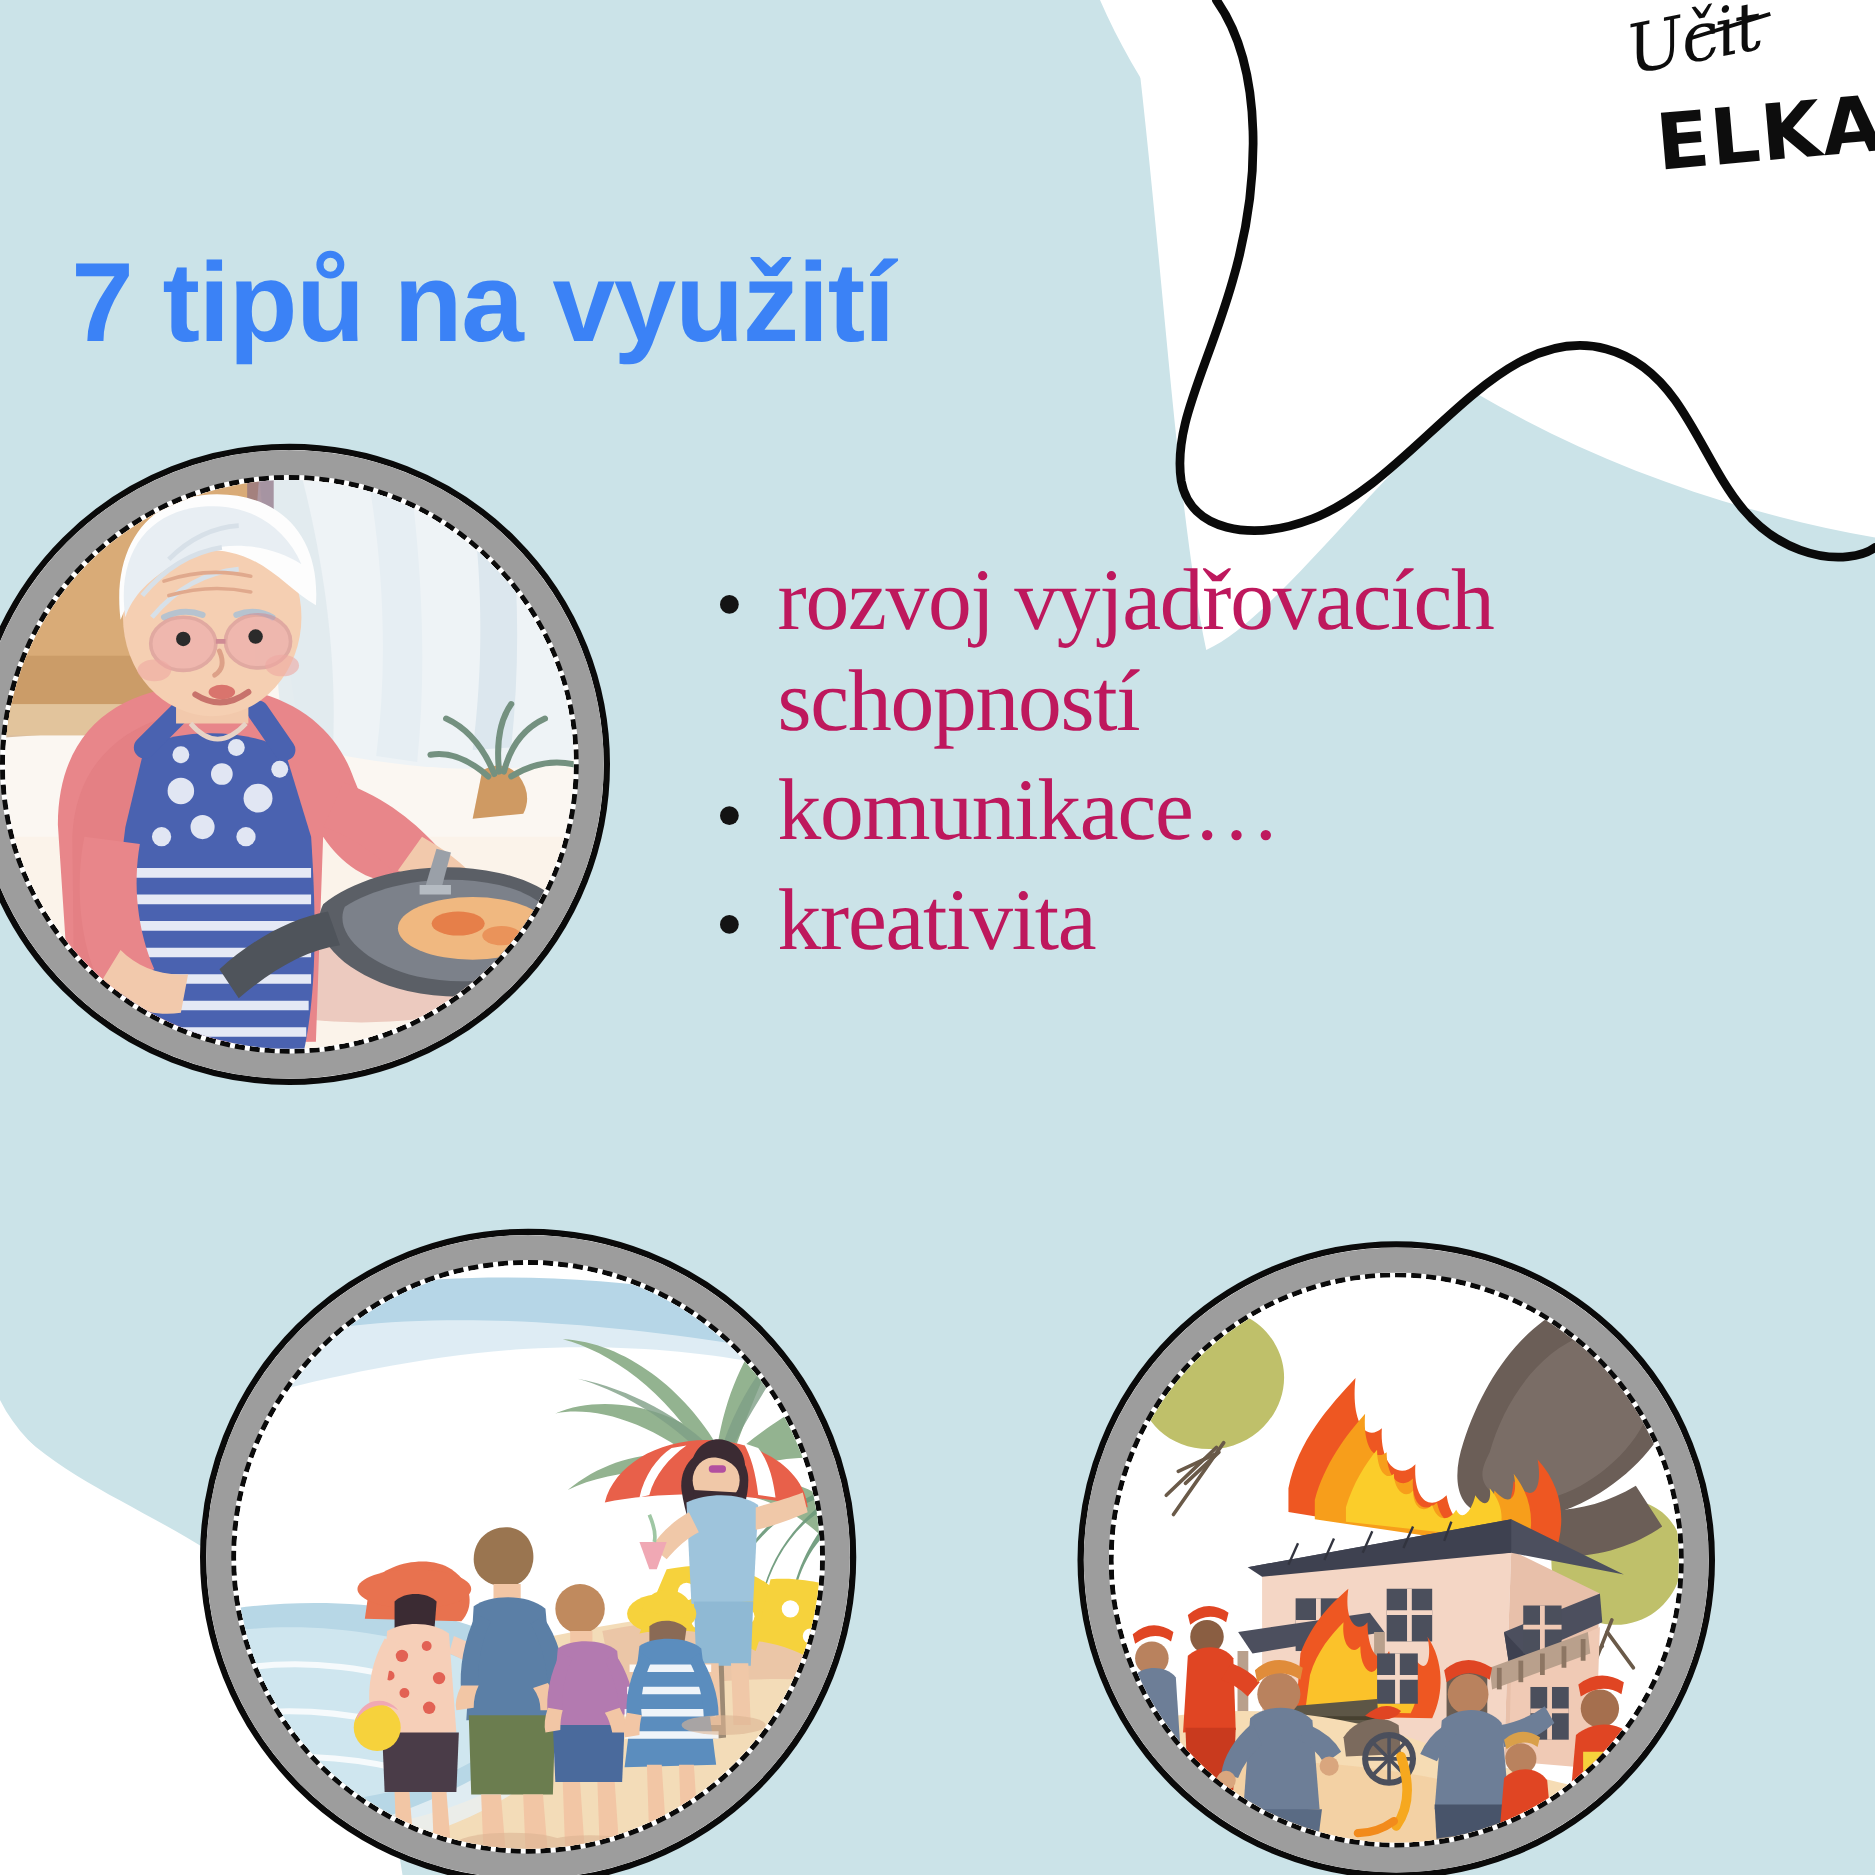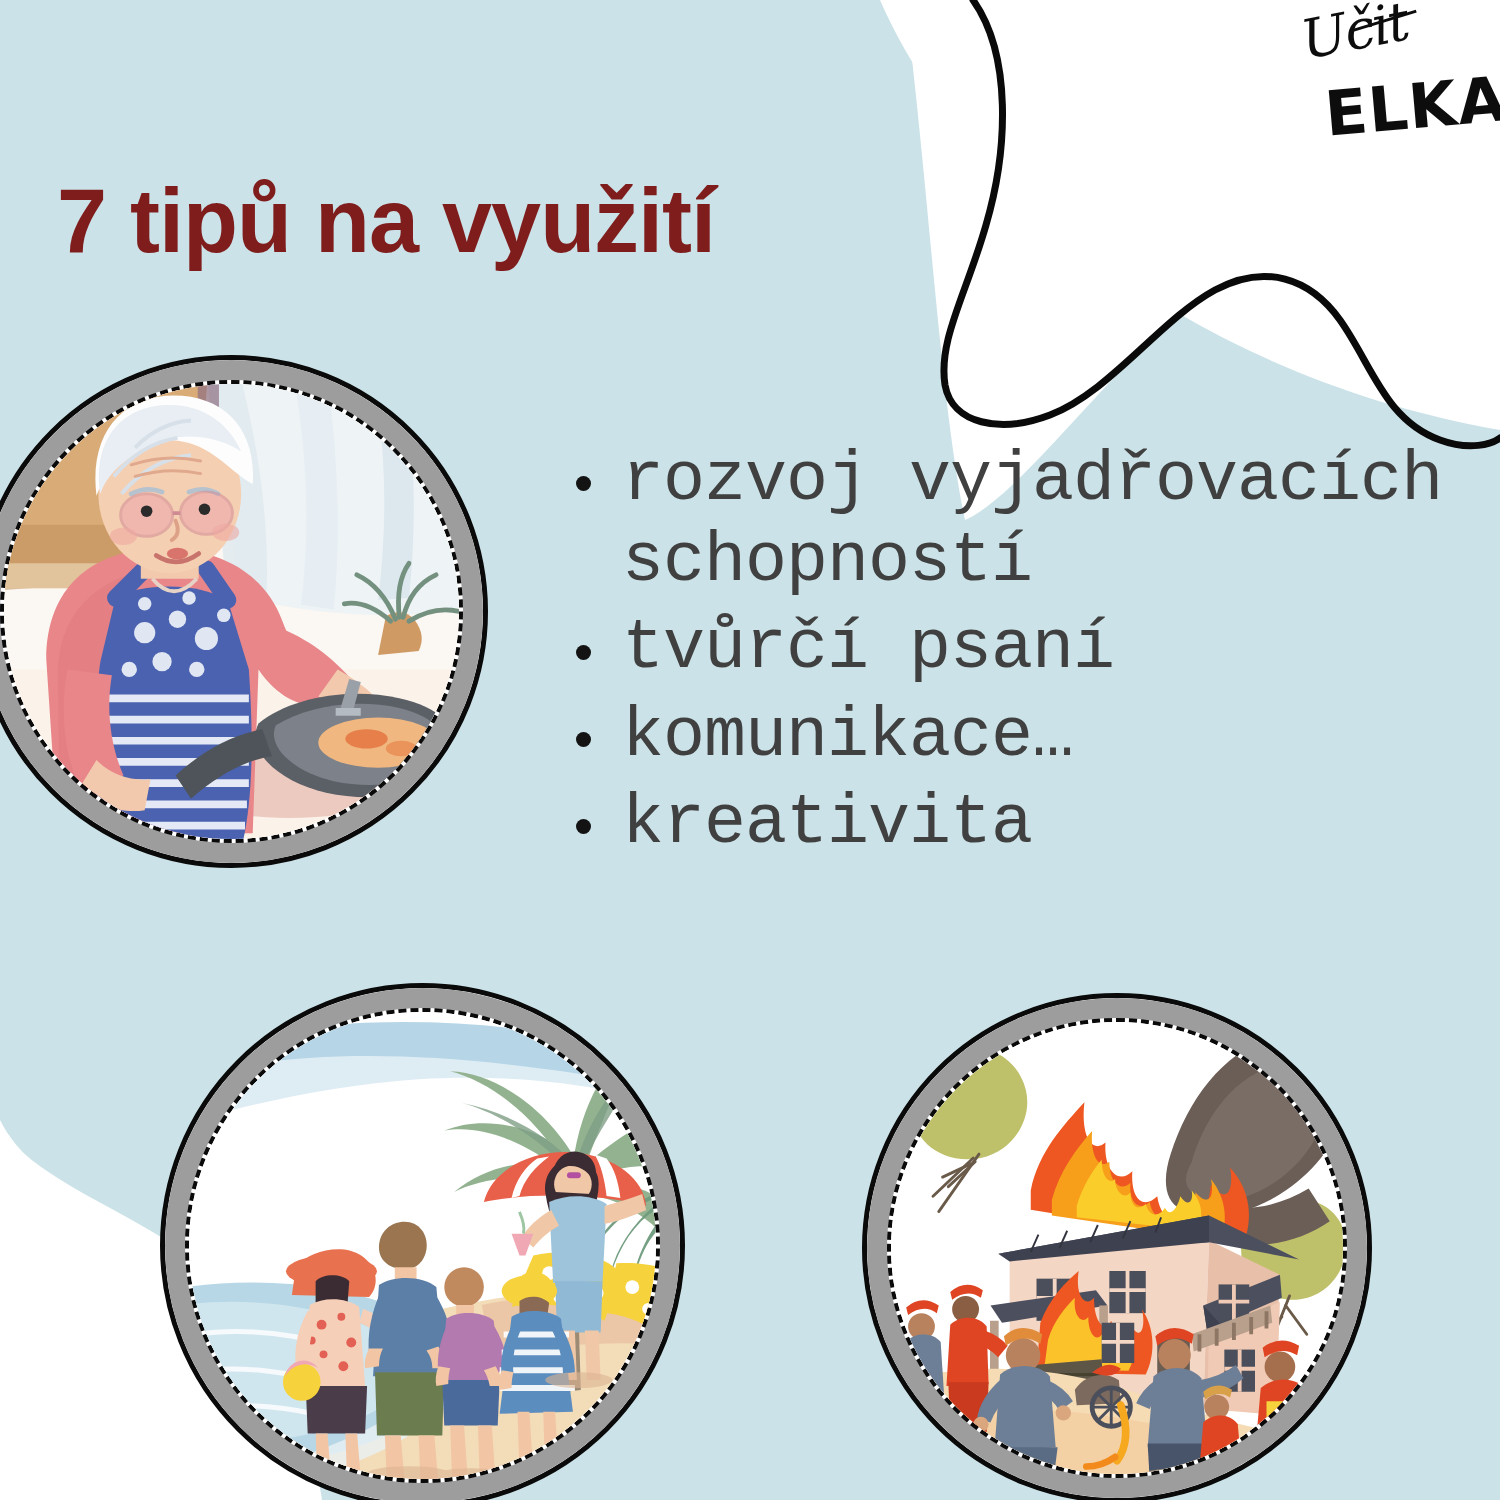--- a/index.html
+++ b/index.html
@@ -18,26 +18,26 @@
   .layer-svg {
     position: absolute;
     inset: 0;
     width: 1500px;
     height: 1500px;
   }
   
   #title {
     position: absolute;
     left: 57px;
-    top: 114px;
+    top: 136px;
     font-family: "Liberation Sans", sans-serif;
     font-weight: 700;
     font-size: 90px;
     letter-spacing: -1px;
-    color: #7f1d1d;
+    color: #3b82f6;
     white-space: nowrap;
     line-height: 1.05;
   }
   
   #logo {
     position: absolute;
     left: 1278px;
     top: 6px;
     width: 230px;
     height: 150px;
@@ -81,25 +81,25 @@
     left: 566px;
     top: 440px;
     width: 910px;
     list-style: none;
     margin: 0;
     padding: 0;
   }
   #bullets li {
     position: relative;
     padding-left: 56px;
-    font-family: Liberation Mono, monospace;
+    font-family: Liberation Serif, serif;
     font-weight: 300;
     font-size: 70px;
     line-height: 1.16;
-    color: #404040;
+    color: #be185d;
     margin-bottom: 6px;
     letter-spacing: -1px;
   }
   #bullets li::before {
     content: "";
     position: absolute;
     left: 10px;
     top: 0.52em;
     width: 15px;
     height: 15px;
@@ -180,21 +180,20 @@
   <div id="logo">
     <div class="script">
       <span>Učit</span>
       <span class="overline"></span>
     </div>
     <div class="elka">ELKA</div>
   </div>
 
   <ul id="bullets">
     <li>rozvoj vyjadřovacích schopností</li>
-    <li>tvůrčí psaní</li>
     <li>komunikace…</li>
     <li>kreativita</li>
   </ul>
 
   <div id="circle-grandma" class="photo-circle">
     <div class="photo-ring"></div>
     <div class="photo-inner">
       <div class="photo-art">
         <svg viewBox="0 0 480 480" xmlns="http://www.w3.org/2000/svg" preserveAspectRatio="xMidYMid slice">
           <rect x="0" y="0" width="480" height="480" fill="#fbf7f2"></rect>

